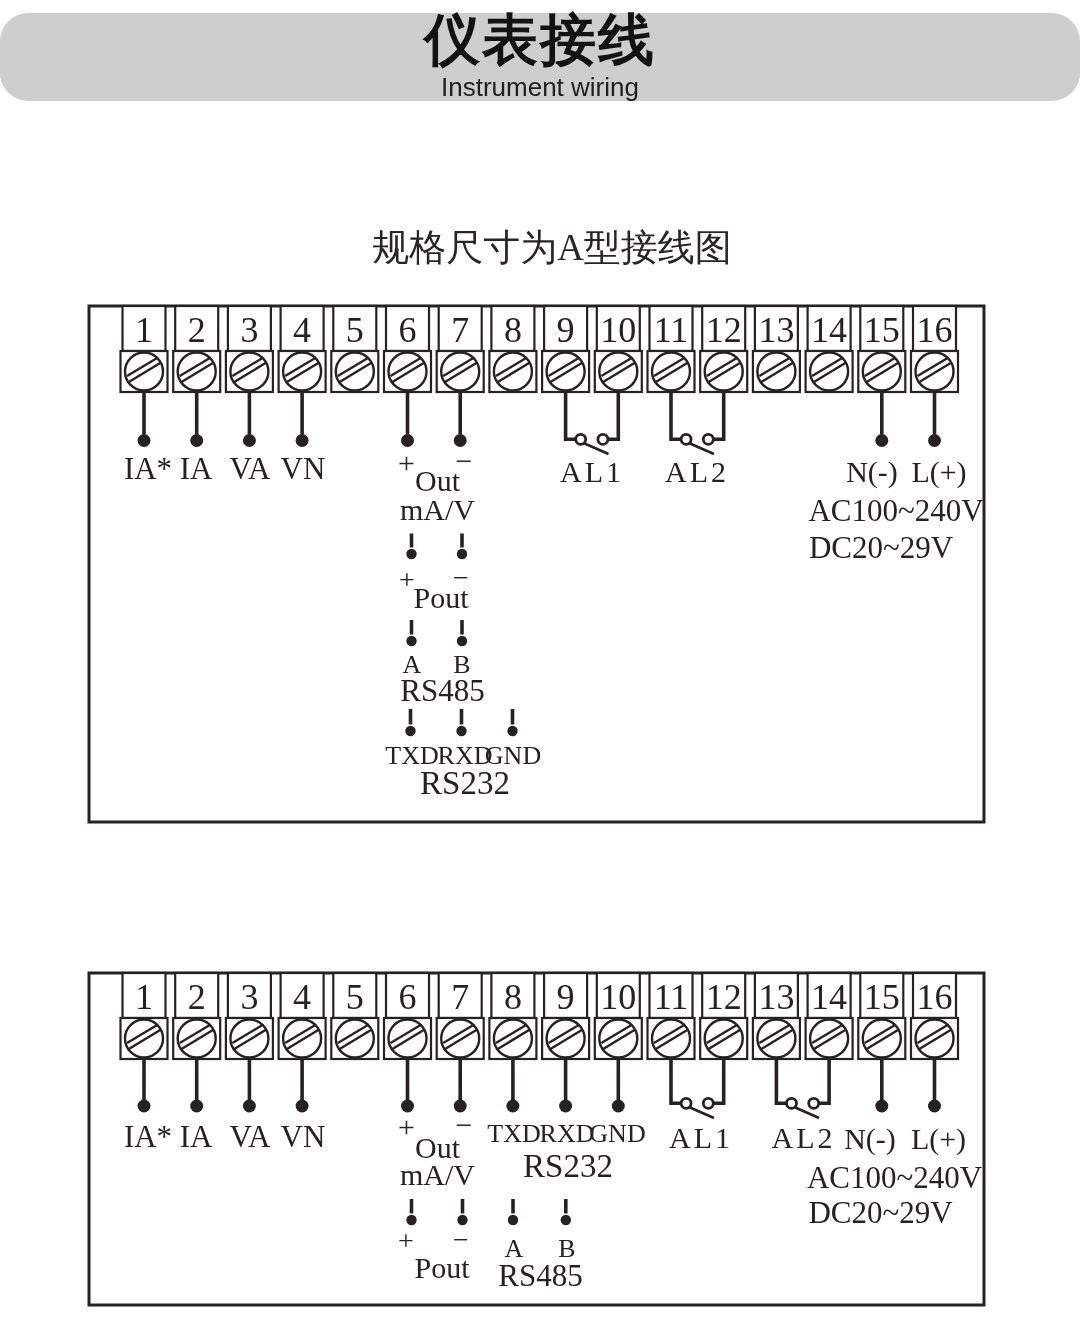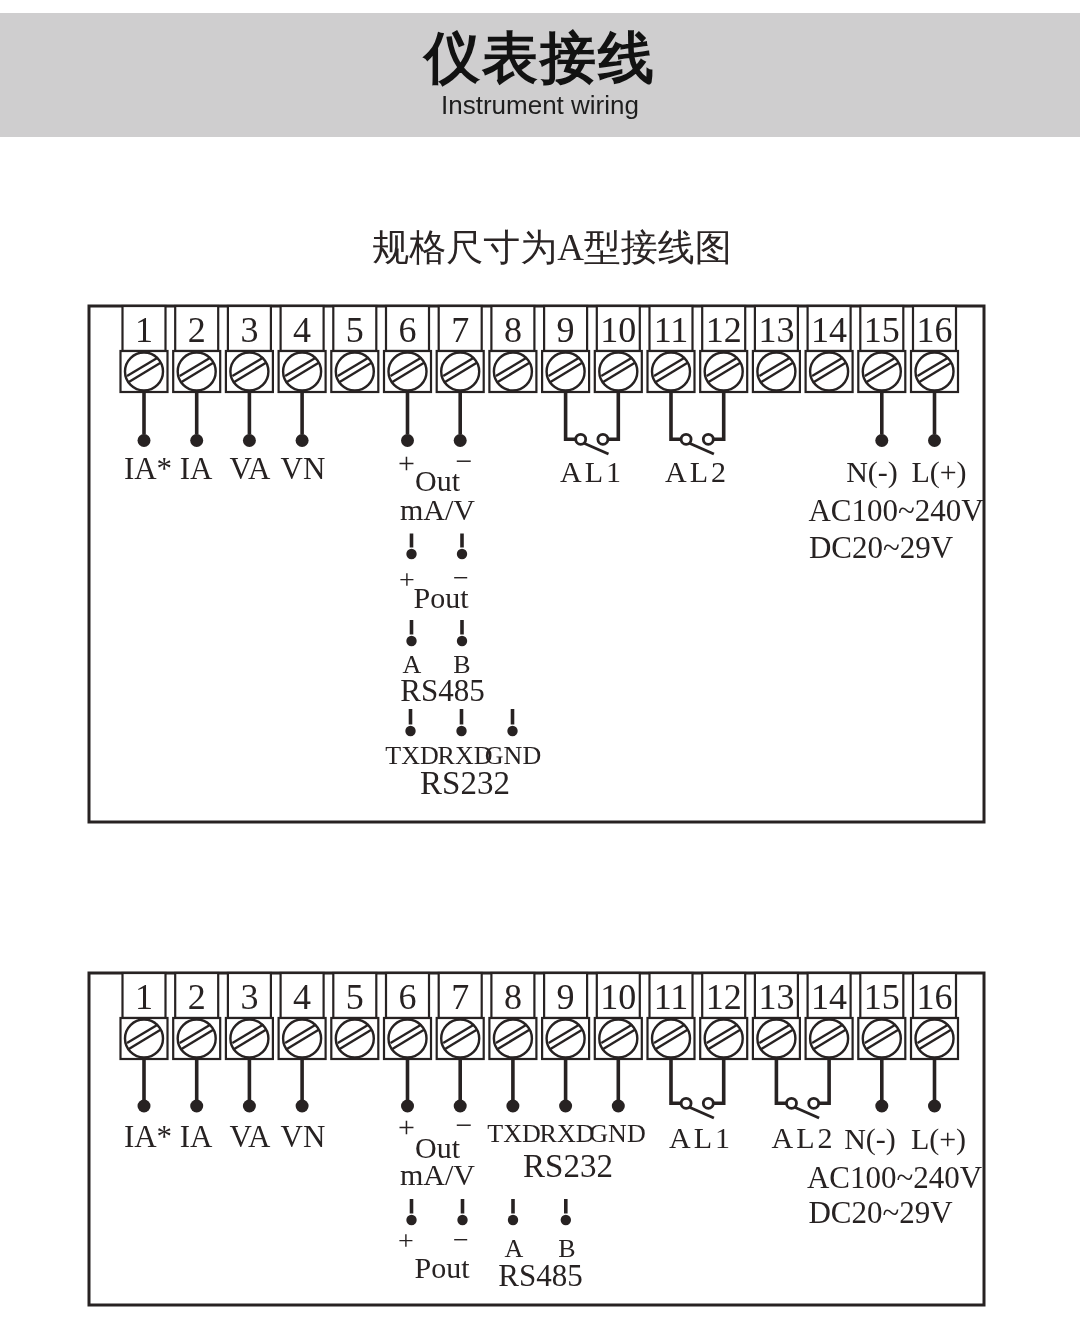--- a/index.html
+++ b/index.html
@@ -1,22 +1,22 @@
 <!DOCTYPE html>
 <html><head>
 <meta charset="utf-8">
 <style>
   html,body { margin:0; padding:0; background:#ffffff; }
   .page { position:relative; width:1080px; height:1340px; background:#ffffff;
           overflow:hidden; font-family:"Liberation Serif","DejaVu Serif",serif; }
 
   
-  .band { position:absolute; left:0; top:13px; width:1080px; height:124px;
+  .band { position:absolute; left:0; top:13px; width:1080px; height:88px;
           background:#cfcecf; display:flex; flex-direction:column;
-          align-items:center; justify-content:center; }
+          align-items:center; justify-content:center;border-radius:28px; }
   .band h1 { margin:0; padding:0; font-family:"Liberation Sans","DejaVu Sans",sans-serif;
              font-weight:700; font-size:56px; line-height:1.05; color:#121212;
              letter-spacing:2px; }
   .band .sub { font-family:"Liberation Sans","DejaVu Sans",sans-serif;
                font-size:26px; color:#1e1e1e; margin-top:2px;text-align:right; }
 
   
   .sec-title { position:absolute; left:12px; width:1080px; text-align:center;
                font-size:37px; color:#2a2424; line-height:42px; }
   .sec-title.a { top:227px; }

